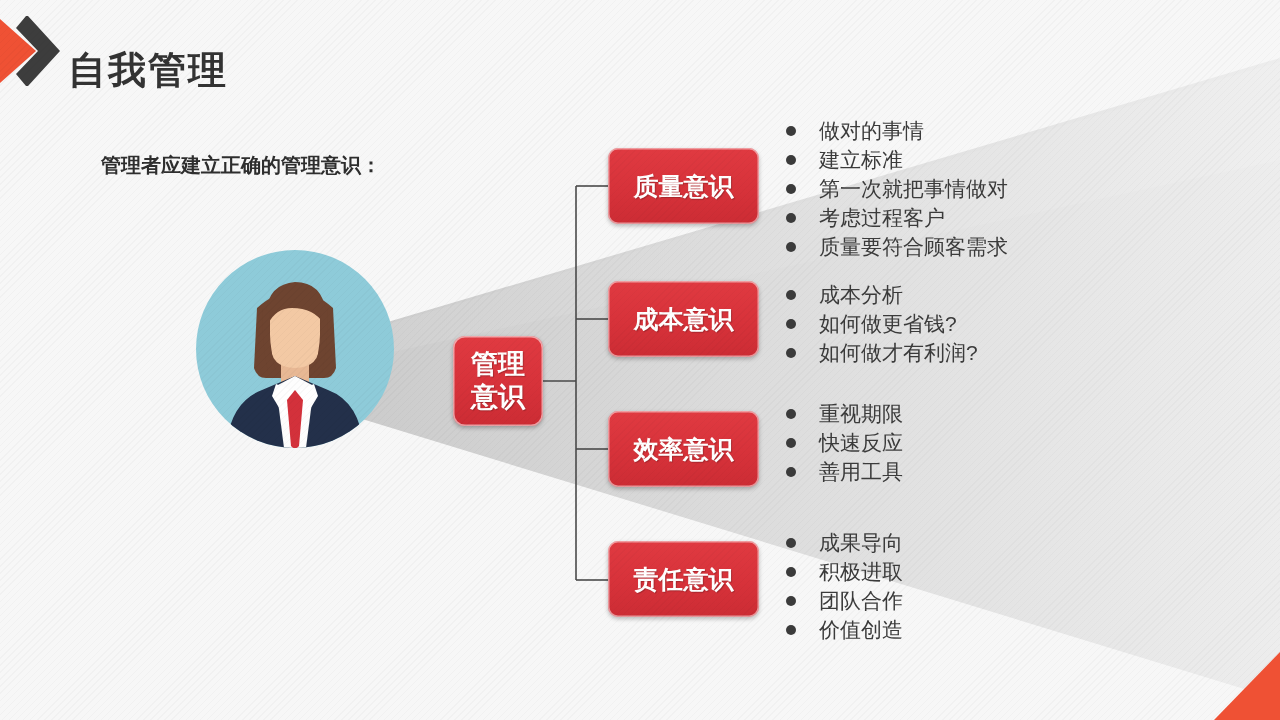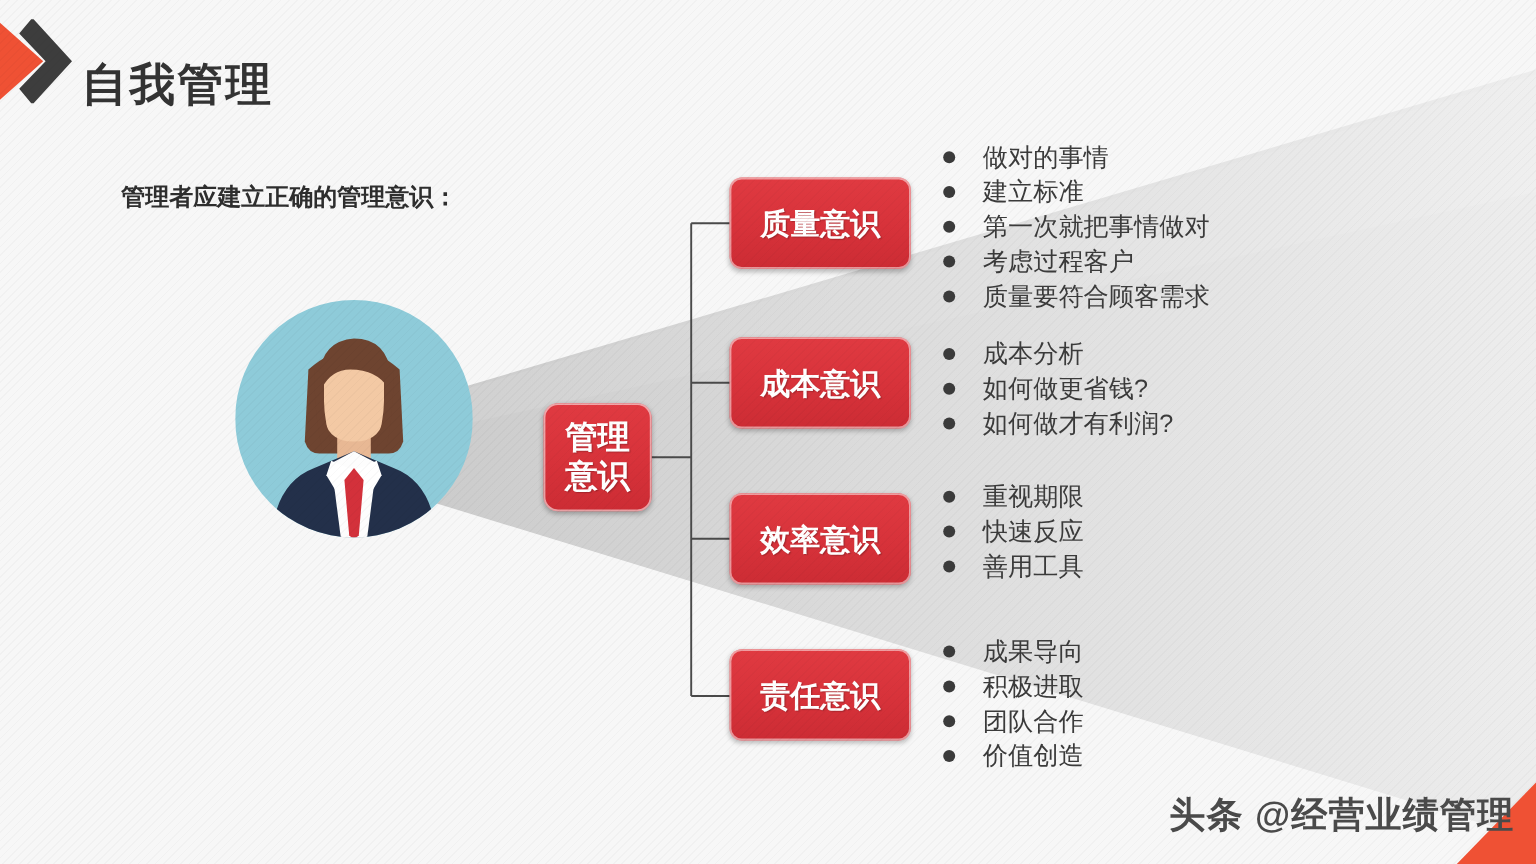--- a/index.html
+++ b/index.html
@@ -365,15 +365,14 @@
       <span class="bullet-dot"></span>
       <span class="bullet-text">价值创造</span>
     </div>
   </div>
 
   <div id="texture"></div>
 
   <svg id="corner-triangle" viewBox="0 0 80 80" xmlns="http://www.w3.org/2000/svg">
     <path d="M 80 12 L 80 80 L 14 80 Z" fill="#ef5134"></path>
   </svg>
-  <div id="watermark">头条 @经营业绩管理</div>
 
 </div>
 
 </body></html>

